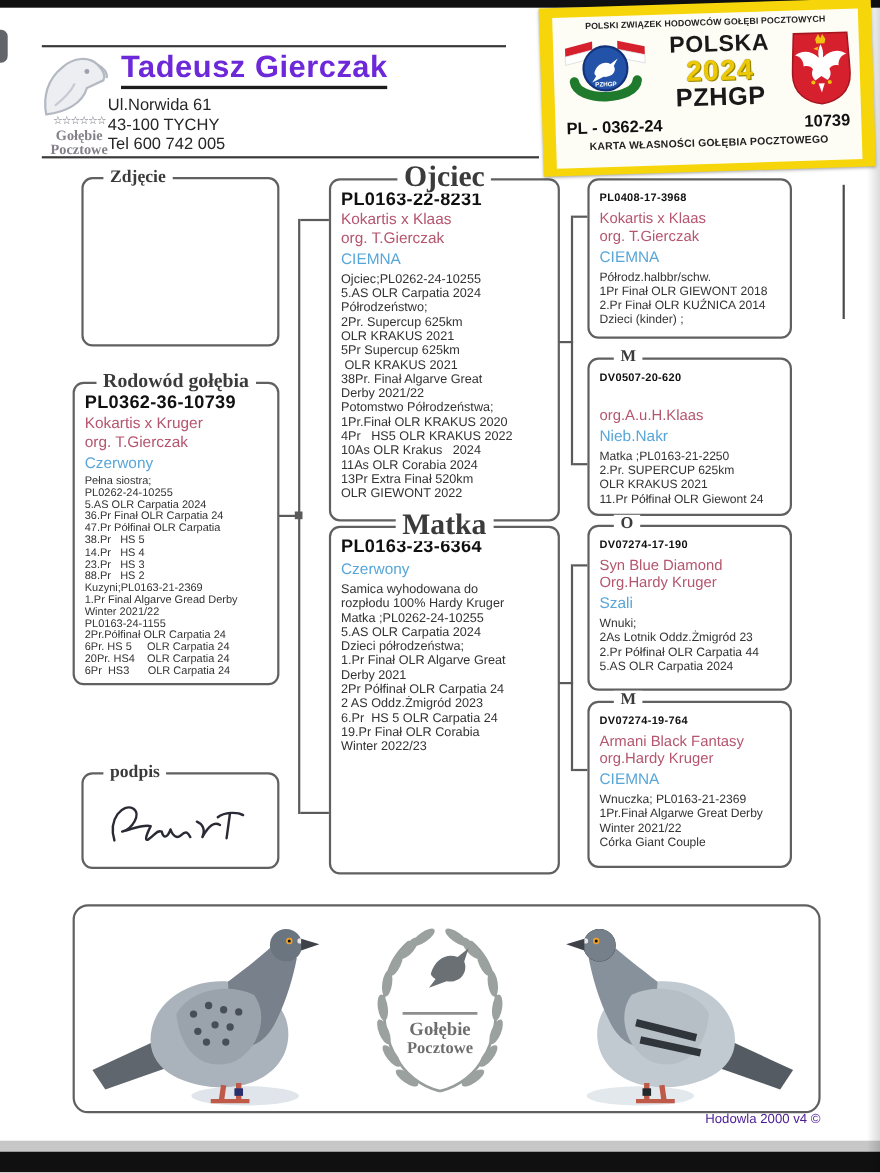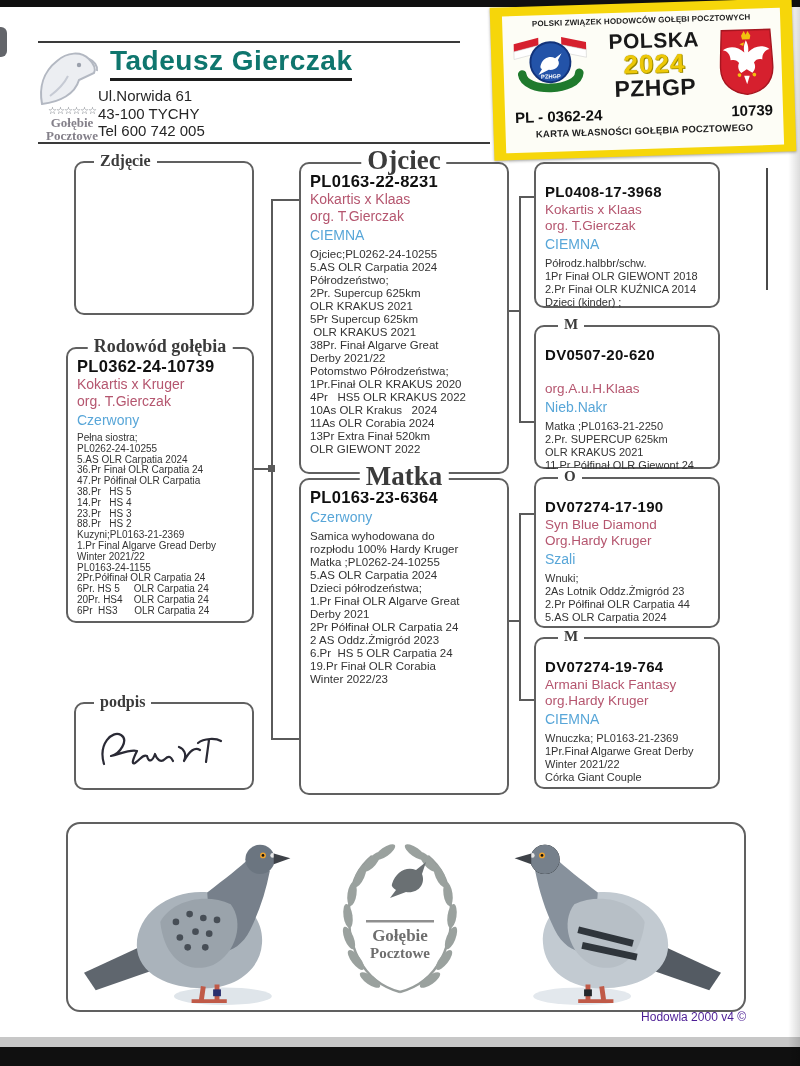--- a/index.html
+++ b/index.html
@@ -11,21 +11,21 @@
   .bar-top{left:0;top:0;width:800px;height:7px;background:#101010;}
   .bar-bottom{left:0;top:1047px;width:800px;height:19px;background:#101010;}
   .strip-gray{left:0;top:1037px;width:800px;height:10px;background:#c7c7c7;}
   .shade-right{right:0;top:0;width:12px;height:1066px;background:linear-gradient(to right,rgba(0,0,0,0),rgba(0,0,0,0.14));}
   .artifact-topleft{left:0;top:27px;width:7px;height:30px;background:#3c3f45;border-radius:0 6px 6px 0;opacity:.8;}
   .artifact-cardedge{left:766px;top:168px;width:2px;height:122px;background:#4a4a4a;}
 
   
   .rule1{left:38px;top:41px;width:422px;height:2px;background:#3a3a3a;}
   .rule2{left:38px;top:142px;width:452px;height:2px;background:#3a3a3a;}
-  .breeder-name{left:110px;top:45px;font-size:28px;font-weight:bold;color:#0f766e;
+  .breeder-name{left:110px;top:45px;font-size:28px;font-weight:bold;color:#6d28d9;
                 border-bottom:3px solid #1d1d1d;padding-bottom:1px;letter-spacing:.5px;}
   .address{left:98px;top:87px;font-size:15px;line-height:17.5px;color:#262626;}
   .logo{left:34px;top:48px;width:76px;text-align:center;color:#7d828e;}
   .logo .stars{font-family:"DejaVu Sans",sans-serif;font-size:10px;letter-spacing:-1px;color:#6b7078;line-height:10px;}
   .logo .lg1,.logo .lg2{font-family:"Liberation Serif",serif;font-weight:bold;font-size:13px;line-height:13px;color:#84808a;}
 
   
   .card{left:492px;top:3px;width:302px;height:153px;background:#f6d60a;transform:rotate(-1.8deg);
         box-shadow:0 1px 3px rgba(0,0,0,.35);z-index:6;}
   .card-panel{position:absolute;left:12px;top:9px;right:12px;bottom:7px;background:#fdfdf6;}
@@ -43,21 +43,21 @@
   .pbox{position:absolute;background:#fff;border:2px solid #606060;border-radius:10px;z-index:2;}
   .pbox-inner{padding:7px 9px 0 9px;}
   .pbox-label{position:absolute;background:#fff;padding:0 6px;font-family:"Liberation Serif",serif;
               font-weight:bold;color:#3b3b3b;white-space:nowrap;}
   .lab-big{top:-19px;left:50%;transform:translateX(-50%);font-size:27px;}
   .lab-med{top:-13px;left:50%;transform:translateX(-50%);font-size:18px;}
   .lab-small{top:-11px;left:18px;font-size:16px;}
   .lab-letter{top:-11px;left:22px;font-size:15px;}
 
   .ring{font-size:16.5px;font-weight:bold;color:#101010;letter-spacing:.3px;line-height:20px;}
-  .ring.sm{font-size:15px;margin-top:11px;}
+  .ring.sm{font-size:10px;}
   .name-line{font-size:14px;color:#b5566f;line-height:17px;}
   .names.sm .name-line{font-size:13.5px;line-height:16px;}
   .colorword{font-size:14px;color:#58a6d8;line-height:17px;margin:2px 0 4px 0;}
   .line{font-size:11.5px;color:#333;line-height:13px;white-space:pre;}
   .dense .line{font-size:10px;line-height:10.8px;}
   .rt .line{font-size:11px;line-height:12.9px;}
   .gap{margin-top:16px;}
 
   .box-photo{left:74px;top:161px;width:176px;height:150px;}
   .box-subject{left:66px;top:347px;width:184px;height:272px;}
@@ -171,21 +171,21 @@
   <div class="cl" style="left:521px;top:513px;width:13px;height:2px;"></div>
   <div class="cl" style="left:521px;top:699px;width:13px;height:2px;"></div>
 
   <div class="pbox box-photo">
     <span class="pbox-label lab-small">Zdjęcie</span>
   </div>
 
   <div class="pbox box-subject">
     <span class="pbox-label lab-med">Rodowód gołębia</span>
     <div class="pbox-inner">
-      <div class="ring">PL0362-24-10739</div>
+      <div class="ring">PL0362-36-10739</div>
       <div class="names">
           <div class="name-line">Kokartis x Kruger</div>
           <div class="name-line">org. T.Gierczak</div>
         </div>
       <div class="colorword">Czerwony</div>
       <div class="dense">
           <div class="line">Pełna siostra;</div>
           <div class="line">PL0262-24-10255</div>
           <div class="line">5.AS OLR Carpatia 2024</div>
           <div class="line">36.Pr Finał OLR Carpatia 24</div>

